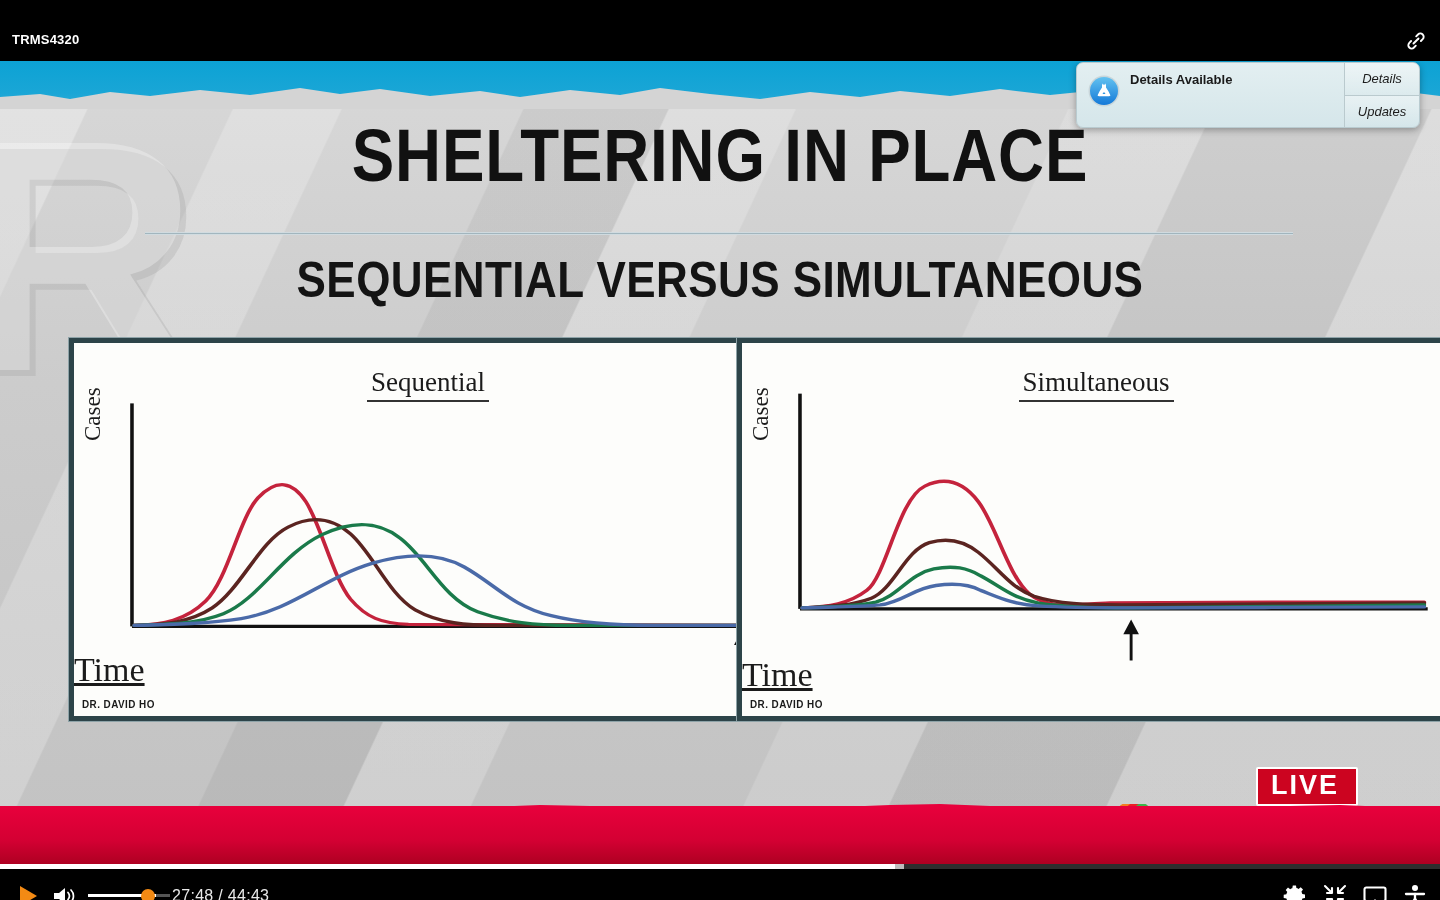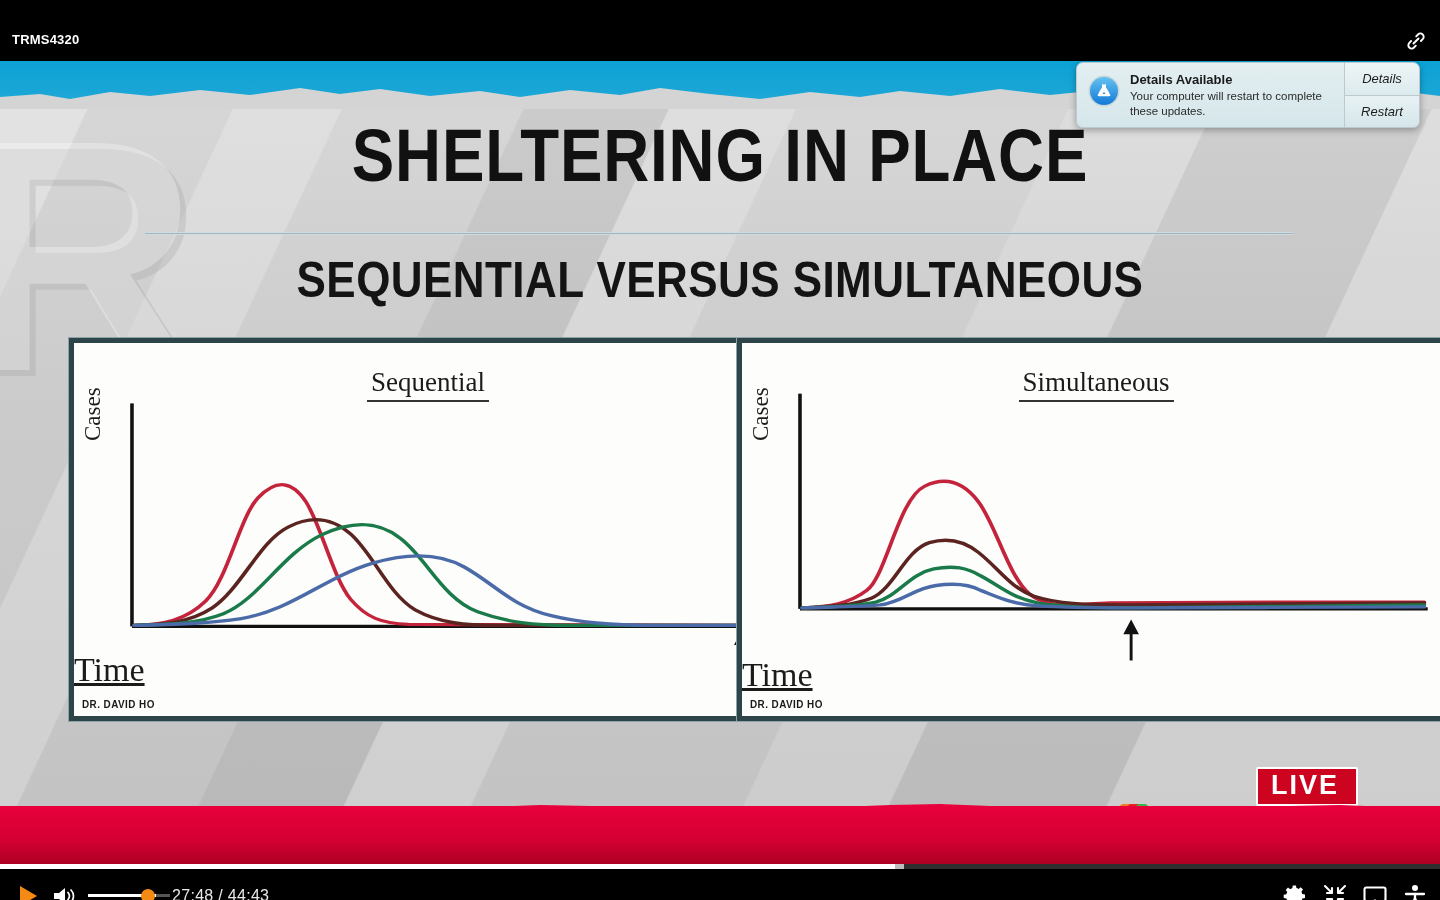--- a/index.html
+++ b/index.html
@@ -360,26 +360,25 @@
           </defs>
           <circle cx="17" cy="17" r="15.5" fill="#c9d6da"></circle>
           <circle cx="17" cy="17" r="14" fill="url(#asg)"></circle>
           <path d="M10.5 21.5 C13 16 16 11.5 18.5 9.5 C19.6 12 19.2 15 16.6 18.5 C14.6 21.2 12.4 22.3 10.5 21.5 Z" fill="#fff"></path>
           <path d="M23.5 21.5 C21 16 18 11.5 15.5 9.5 C14.4 12 14.8 15 17.4 18.5 C19.4 21.2 21.6 22.3 23.5 21.5 Z" fill="#fff"></path>
           <rect x="11" y="20" width="12" height="2.3" rx="1.1" fill="#fff"></rect>
         </svg>
       </div>
       <div class="notif-text">
         <div class="notif-title">Details Available</div>
-        <div class="notif-msg">Your computer will restart to complete these updates.</div>
       </div>
     </div>
     <div class="notif-actions">
       <div class="notif-btn">Details</div>
-      <div class="notif-btn">Restart</div>
+      <div class="notif-btn">Updates</div>
     </div>
   </div>
 
   <div class="controls">
     <div class="progress">
       <div class="progress-played" id="played" style="width: 62.2%;"></div>
       <div class="progress-knob" id="knob" style="left: calc(62.2% - 1px);"></div>
     </div>
     <div class="ctl-row">
       <div class="play-btn">

